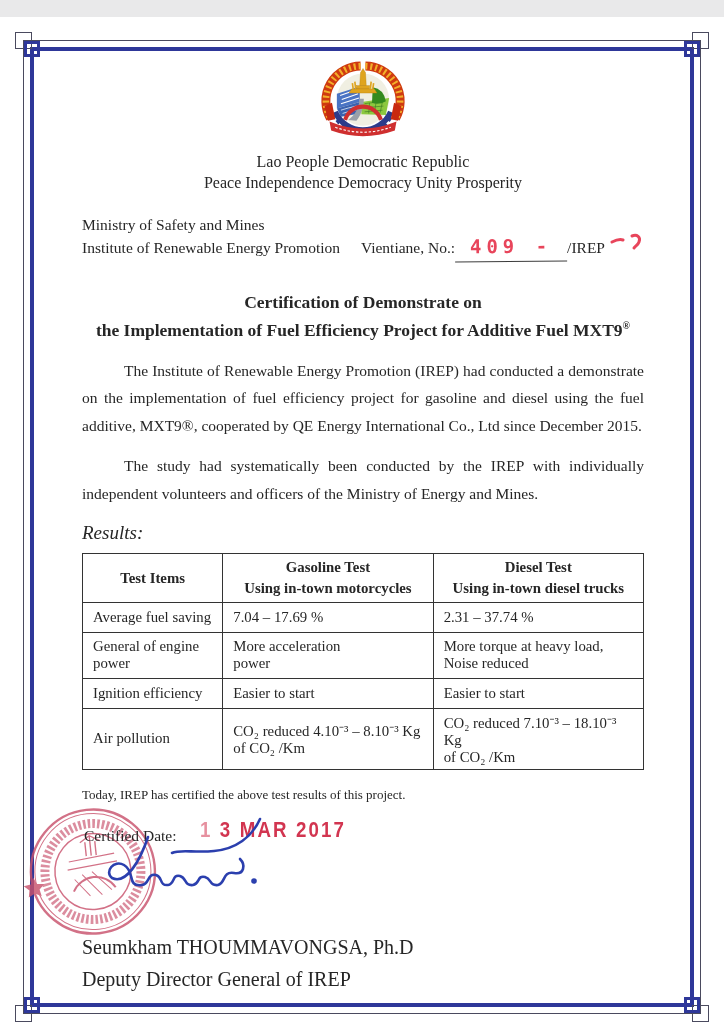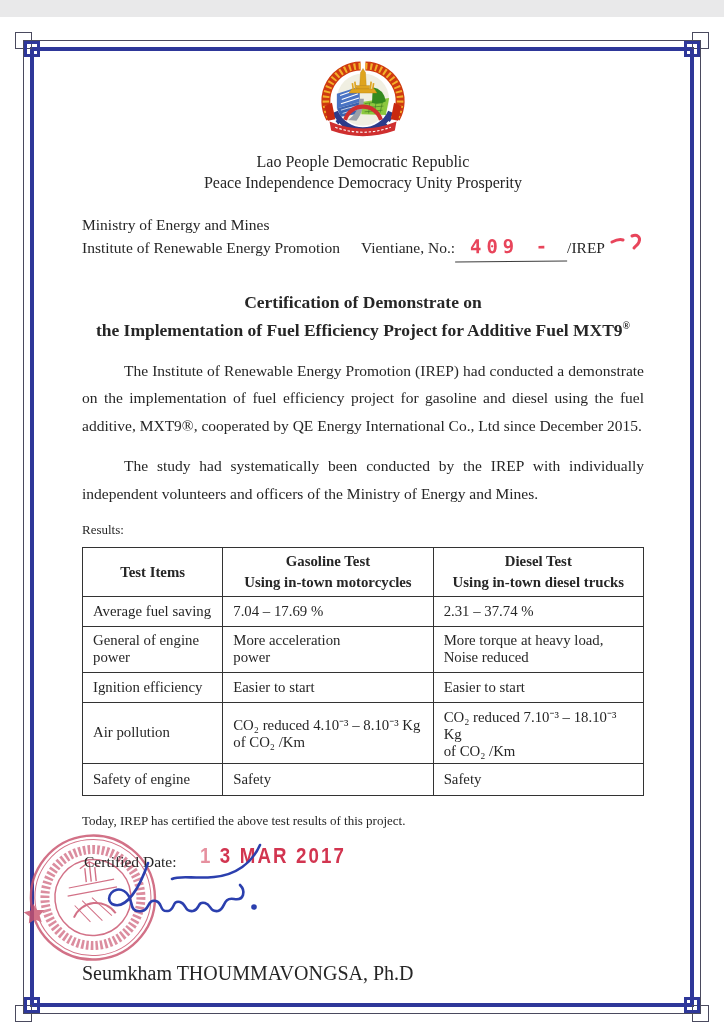--- a/index.html
+++ b/index.html
@@ -36,21 +36,21 @@
     border-bottom:1.6px solid #3c3c3c; padding:0 2px 0 2px; margin-bottom:-2px;
     font-family:"DejaVu Sans Mono", monospace; font-weight:bold; font-size:19px;
     letter-spacing:5px; color:#e8455b; transform:rotate(-0.5deg);
   }
   .pen-marks { vertical-align:2px; margin-left:5px; }
 
   .title { margin-top:28px; text-align:center; font-weight:bold; font-size:17.5px; line-height:1.6; }
   .title sup { font-size:10px; }
 
   .para { margin-top:13px; font-size:15.5px; line-height:1.78; text-align:justify; text-indent:42px; }
-  .results { margin-top:15px; font-size:13px; }
+  .results { margin-top:15px; font-size:19px;font-style:italic; }
 
   table.results-table { margin-top:9px; width:100%; border-collapse:collapse; table-layout:fixed;
     font-size:14.8px; }
   .results-table th, .results-table td {
     border:1.4px solid #333; padding:3px 10px; vertical-align:middle;
     white-space:pre-line; text-align:left;
   }
   .results-table th { font-weight:bold; text-align:center; height:46px; line-height:1.4; }
   .results-table col.c0 { width:25%; } .results-table col.c1 { width:37.5%; } .results-table col.c2 { width:37.5%; }
   tr.r0 td { height:30px; } tr.r1 td { height:46px; } tr.r2 td { height:30px; }
@@ -137,21 +137,21 @@
         <path d="M19,74 Q60,91 101,74 L99,85 Q60,99 21,85 Z" fill="#cf2f2f"></path>
         <path d="M26,81 Q60,93 94,81" stroke="#ffffff" stroke-width="1.4" stroke-dasharray="3 2.2" fill="none"></path>
       </svg>
     </div>
 
     <div class="country centered">Lao People Democratic Republic</div>
     <div class="motto centered">Peace Independence Democracy Unity Prosperity</div>
 
     <div class="org-row">
       <div>
-        <div>Ministry of Energy and Mines</div>
+        <div>Ministry of Safety and Mines</div>
         <div>Institute of Renewable Energy Promotion</div>
       </div>
       <div class="vientiane">
         <span>Vientiane, No.:</span><span class="doc-no">409 -</span><span>/IREP</span><svg class="pen-marks" width="34" height="20" viewBox="0 0 34 20">
           <path d="M2,11 C6,9 10,8 13,9" stroke="#e8455b" stroke-width="3" fill="none" stroke-linecap="round"></path>
           <path d="M22,5 C27,3 31,6 29,11 C28,14 25,15 24,17" stroke="#e8455b" stroke-width="3" fill="none" stroke-linecap="round"></path>
         </svg>
       </div>
     </div>
 
@@ -198,25 +198,20 @@
           <td>Easier to start</td>
           <td>Easier to start</td>
         </tr>
         <tr class="r3">
           <td>Air pollution</td>
           <td>CO₂ reduced 4.10⁻³ – 8.10⁻³ Kg
 of CO₂ /Km</td>
           <td>CO₂ reduced 7.10⁻³ – 18.10⁻³ Kg
 of CO₂ /Km</td>
         </tr>
-        <tr class="r4">
-          <td>Safety of engine</td>
-          <td>Safety</td>
-          <td>Safety</td>
-        </tr>
       </tbody>
     </table>
 
     <p class="closing">Today, IREP has certified the above test results of this project.</p>
 
     <div class="footer">
 
       <svg class="stamp" width="180" height="150" viewBox="0 0 180 150">
         <g stroke="#c9536d" fill="none">
           <circle cx="85" cy="74" r="62" stroke-width="2.4"></circle>
@@ -239,16 +234,17 @@
         <g stroke="#2b3fae" stroke-width="2.6" fill="none" stroke-linecap="round">
           <path d="M174,4 C166,22 150,34 128,36 C108,38 94,34 86,38"></path>
           <path d="M62,22 C54,46 40,70 26,63 C18,57 28,44 38,50 C50,57 40,72 56,70 C64,69 61,58 70,60 C77,62 73,71 82,70 C89,69 86,59 94,61 C101,63 98,71 107,70 C114,69 111,60 119,62 C126,64 123,71 132,70 C140,68 136,56 148,58 C158,60 160,50 154,44"></path>
         </g>
         <circle cx="168" cy="66" r="2.8" fill="#2b3fae"></circle>
       </svg>
     </div>
 
     <div class="names">
       <div>Seumkham THOUMMAVONGSA, Ph.D</div>
+      <div>Deputy Director General of IREP</div>
     </div>
 
   </div>
 </div>
 
 </body></html>

